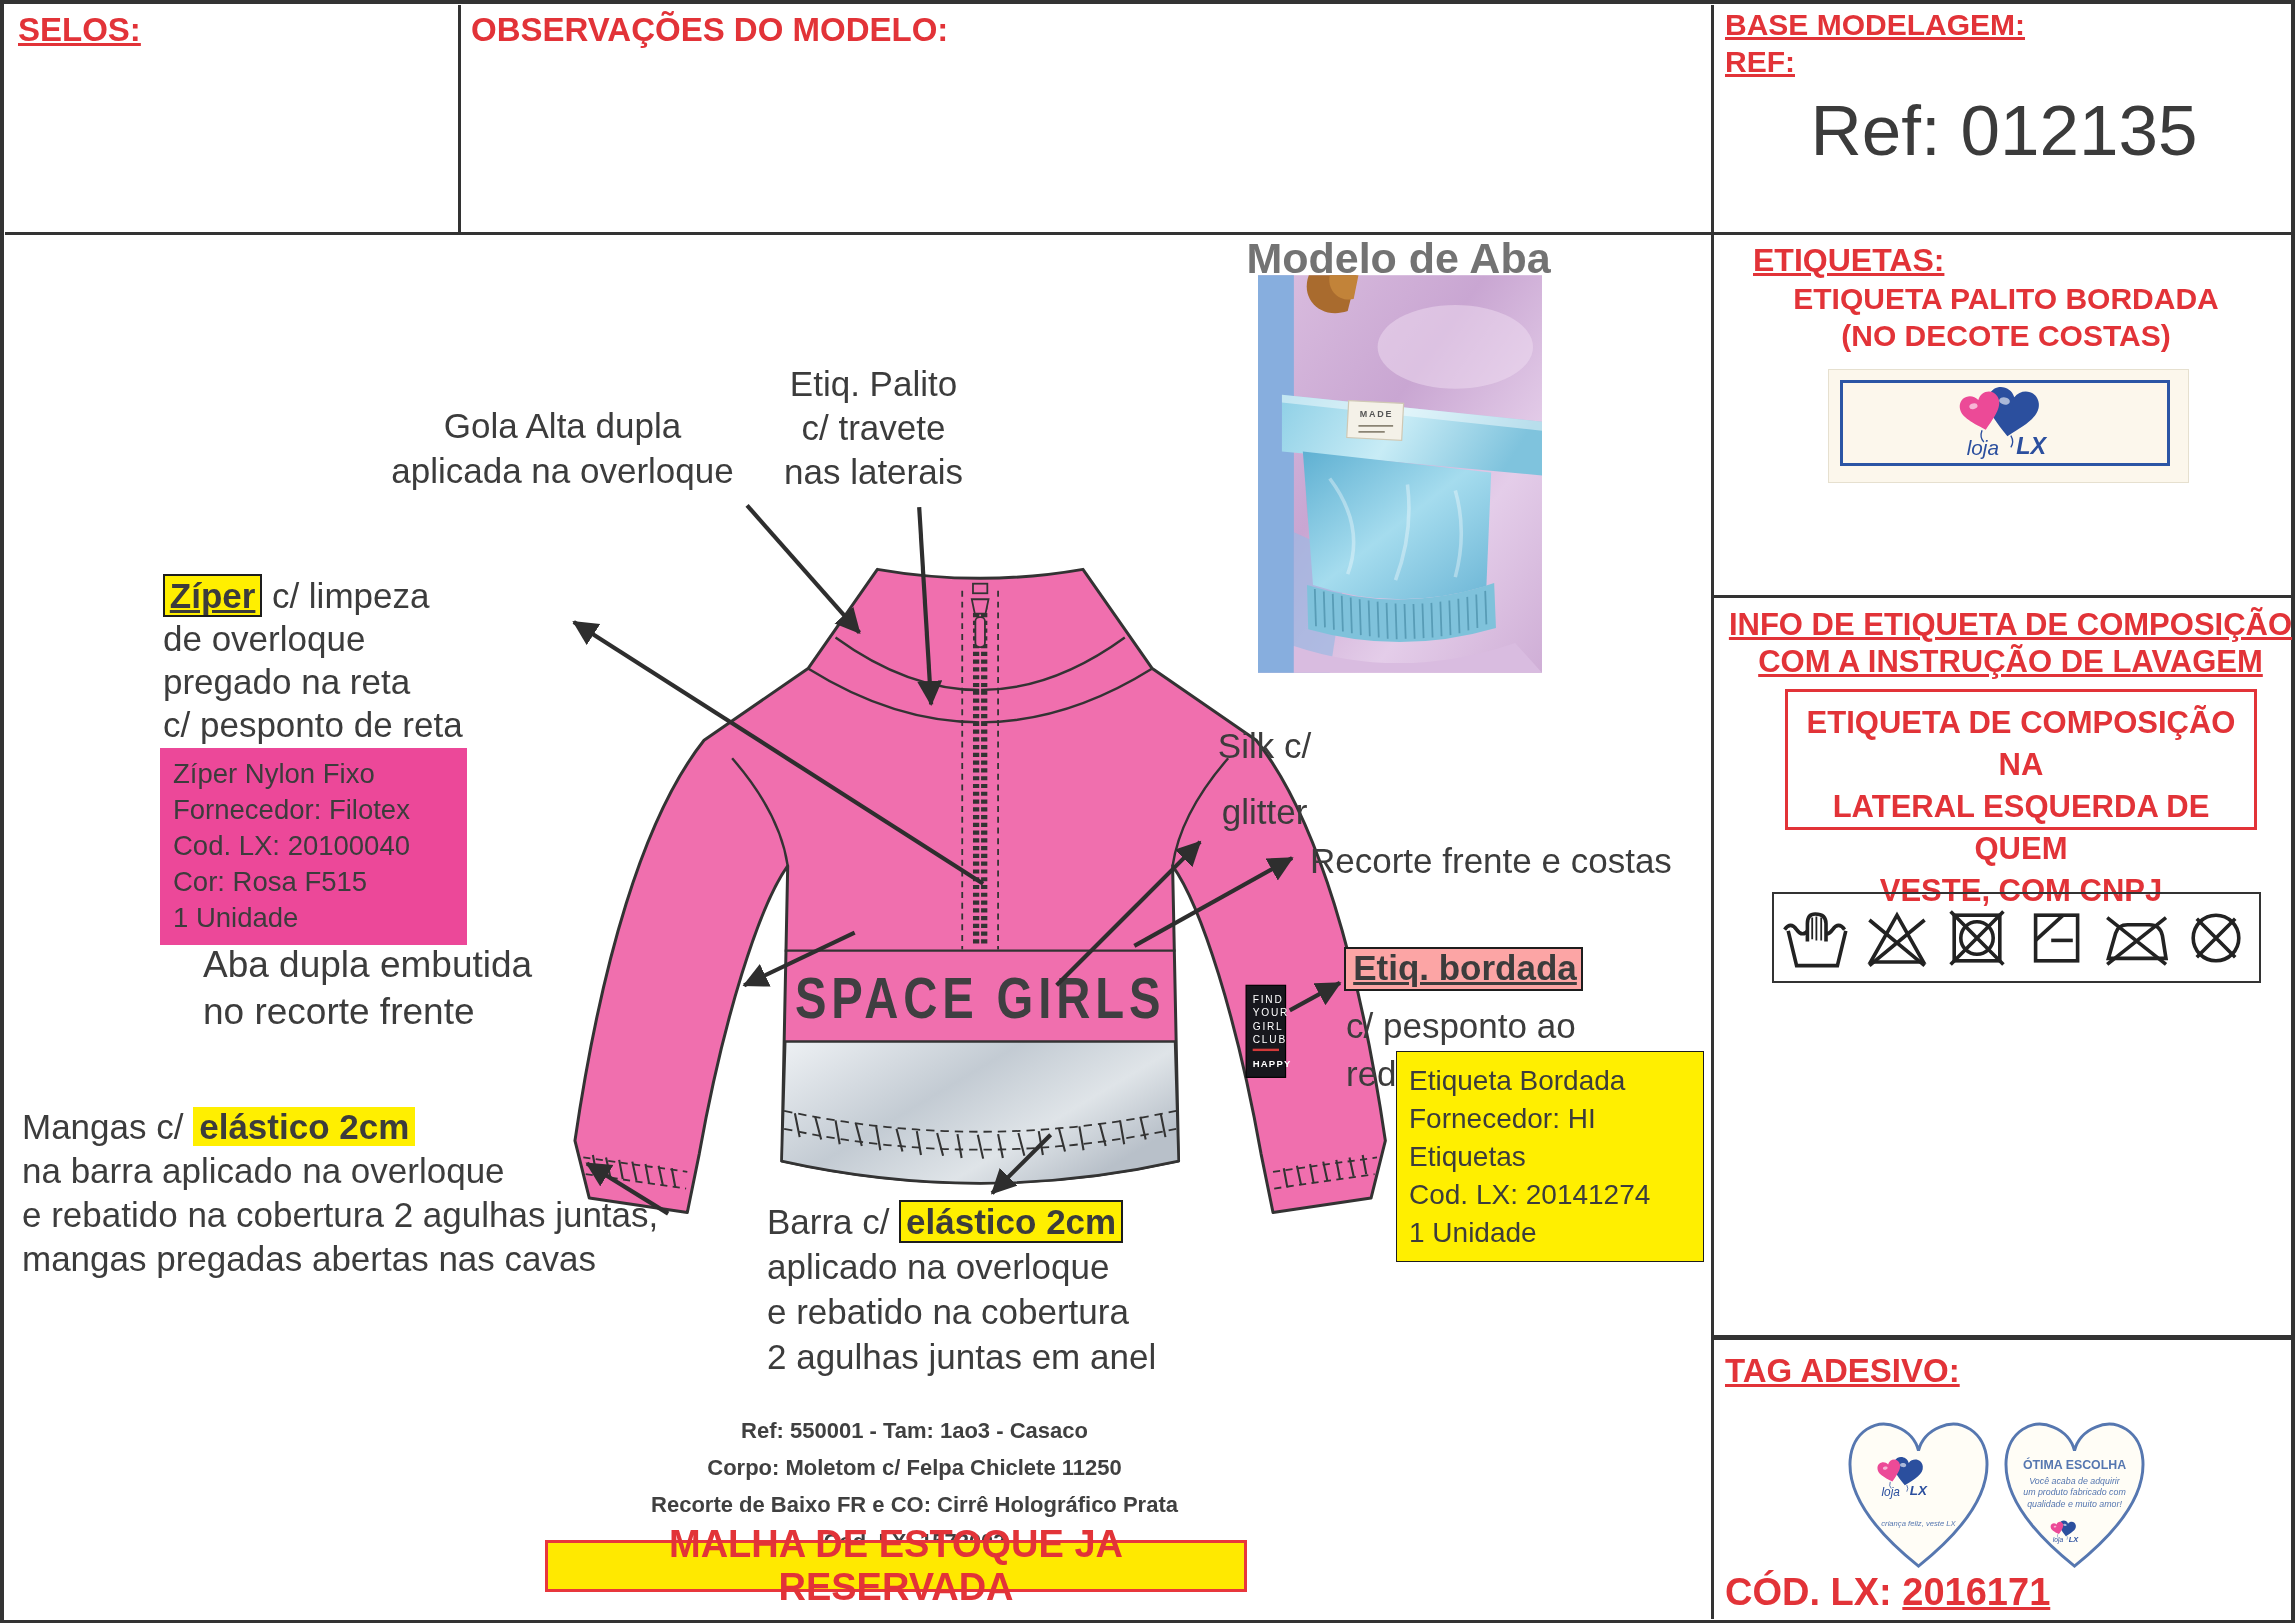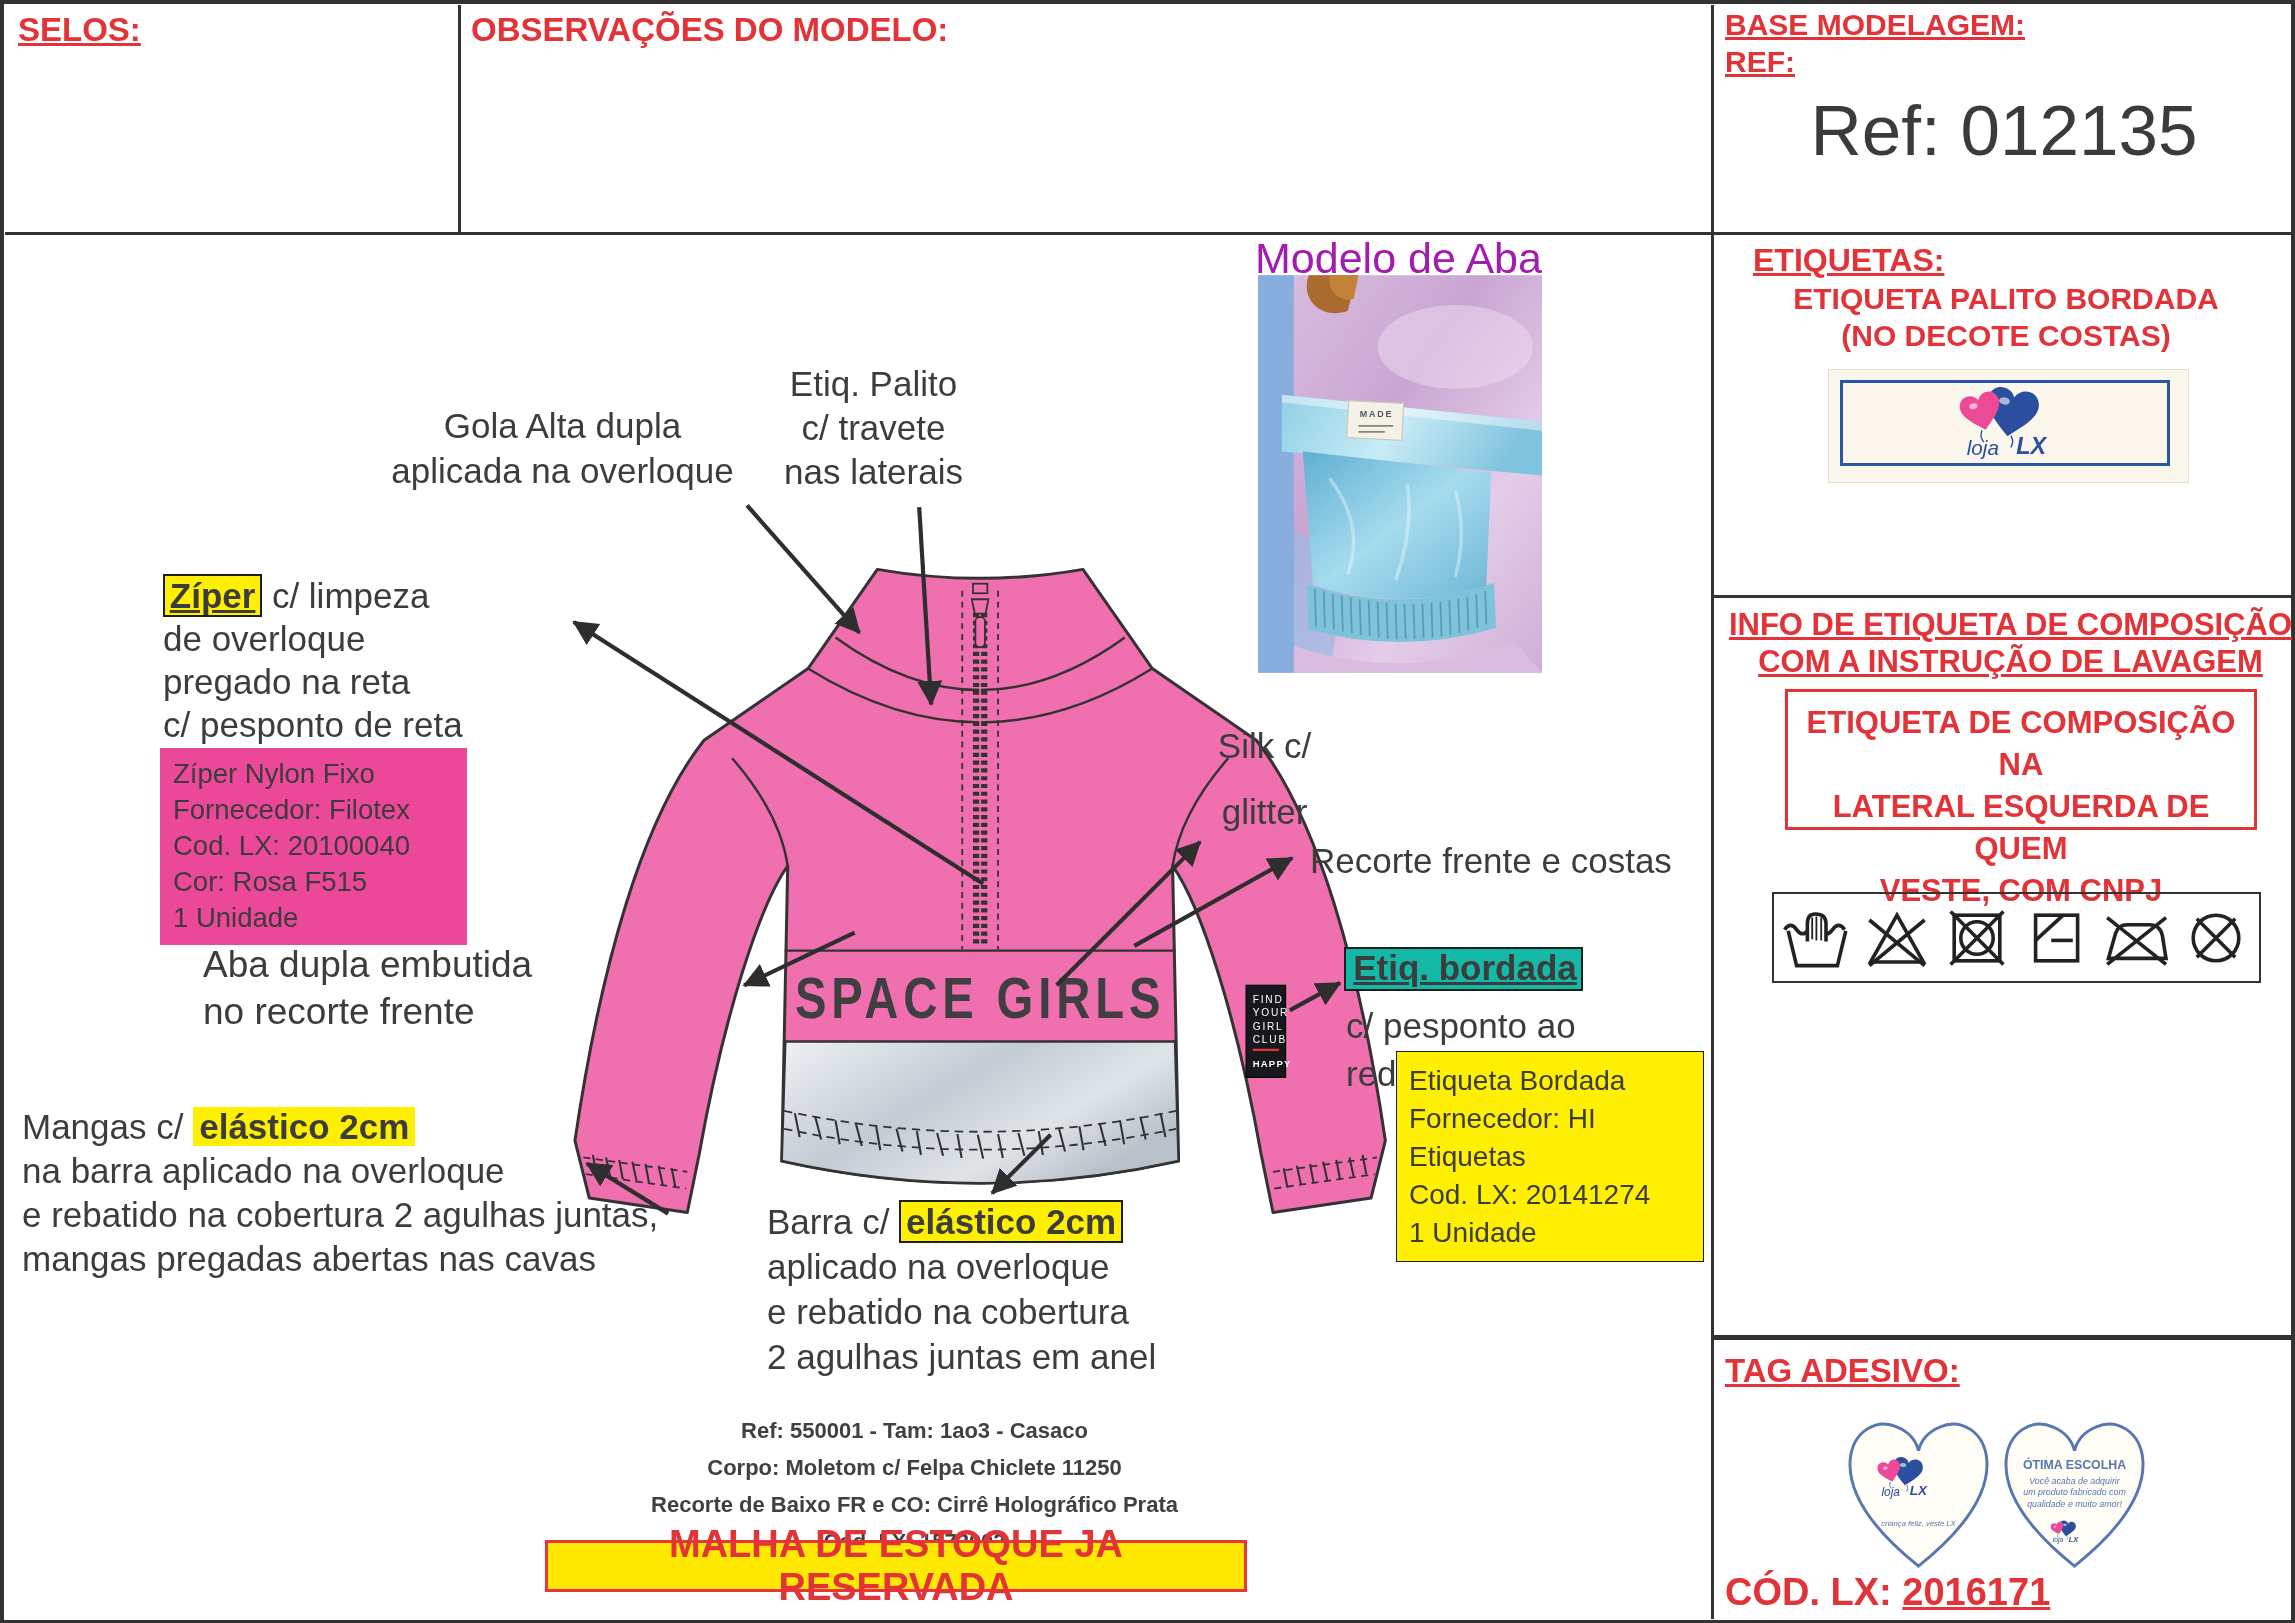--- a/index.html
+++ b/index.html
@@ -119,21 +119,21 @@
     <text x="70" y="90" text-anchor="middle" font-size="7.5" font-style="italic" fill="#5677b0">qualidade e muito amor!</text>
     <g transform="translate(48,96) scale(0.20)">
       <use href="#lojalx"></use>
     </g>
   </svg>
 
   <div class="abs red bold" style="left:1725px;top:1571px;font-size:38px;">
     <span>CÓD. LX: </span><span class="und">2016171</span>
   </div>
 
-  <div class="abs ctr" style="left:1231px;top:234px;width:335px;font-size:43px;color:#a21caf;">Modelo de Aba</div>
+  <div class="abs ctr" style="left:1231px;top:234px;width:335px;font-size:43px;color:#737373;font-weight:bold;">Modelo de Aba</div>
   <svg class="abs" style="left:1258px;top:275px;" width="284" height="398" viewBox="0 0 475 665">
     <defs>
       <linearGradient id="lilacG" x1="0" y1="0" x2="1" y2="1">
         <stop offset="0" stop-color="#dbbfe0"></stop>
           <stop offset="0.4" stop-color="#c9a6d2"></stop>
         <stop offset="0.7" stop-color="#e4cde9"></stop>
           <stop offset="1" stop-color="#cfaed6"></stop>
       </linearGradient>
       <linearGradient id="bandG" x1="0" y1="0" x2="1" y2="0.2">
         <stop offset="0" stop-color="#8fd0e6"></stop>
@@ -305,21 +305,21 @@
     <div>2 agulhas juntas em anel</div>
   </div>
 
   <div class="abs ann ctr" style="left:1190px;top:713px;width:149px;line-height:66px;">
     <div>Silk c/</div>
     <div>glitter</div>
   </div>
 
   <div class="abs ann" style="left:1310px;top:838px;">Recorte frente e costas</div>
 
-  <div class="abs" style="left:1344px;top:947px;width:239px;height:44px;background:#14b8a6;border:2.4px solid #1d1d1d;box-sizing:border-box;font-size:35px;font-weight:bold;line-height:38px;padding-left:7.2px;color:#3c3c3c;">
+  <div class="abs" style="left:1344px;top:947px;width:239px;height:44px;background:#fca5a5;border:2.4px solid #1d1d1d;box-sizing:border-box;font-size:35px;font-weight:bold;line-height:38px;padding-left:7.2px;color:#3c3c3c;">
     <span class="und">Etiq. bordada</span>
   </div>
   <div class="abs ann" style="left:1346px;top:1002px;line-height:48px;">
     <div>c/ pesponto ao</div>
     <div>redor</div>
   </div>
 
   <div class="abs ybox" style="left:1396px;top:1051px;width:308px;padding:9.6px 12px;font-size:28px;line-height:38px;color:#3c3c3c;">
     <div>Etiqueta Bordada</div>
     <div>Fornecedor: HI Etiquetas</div>

